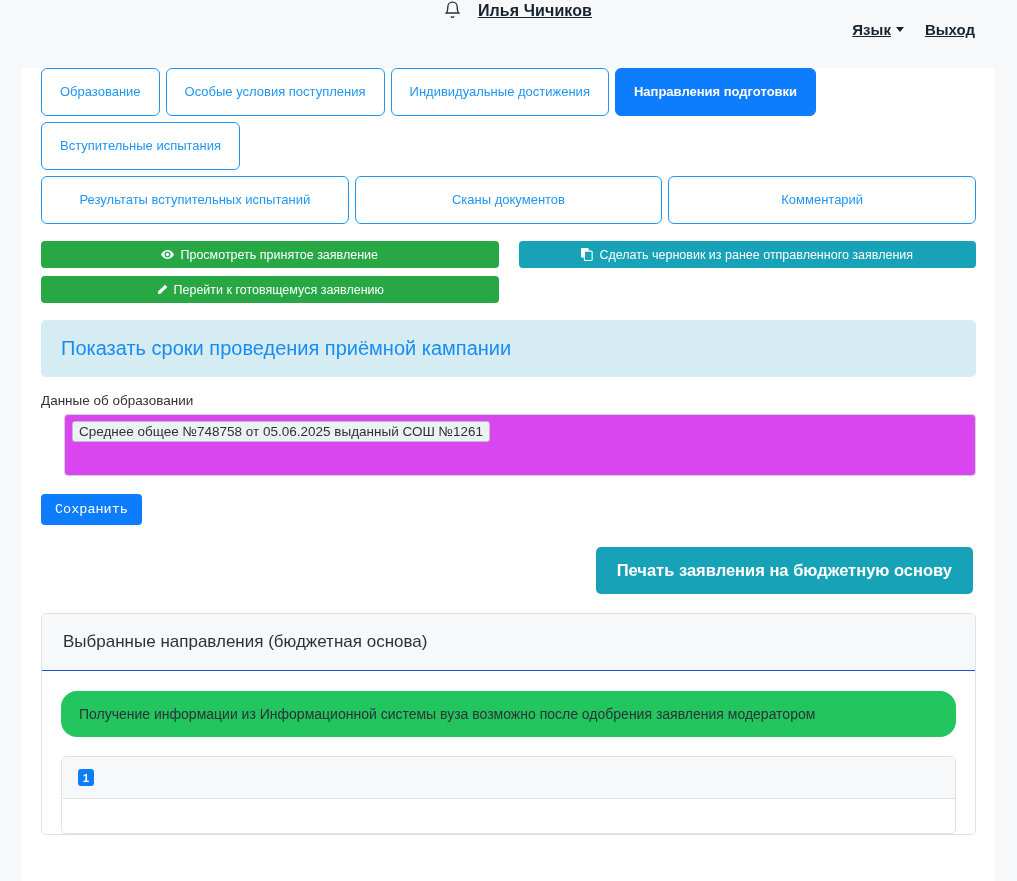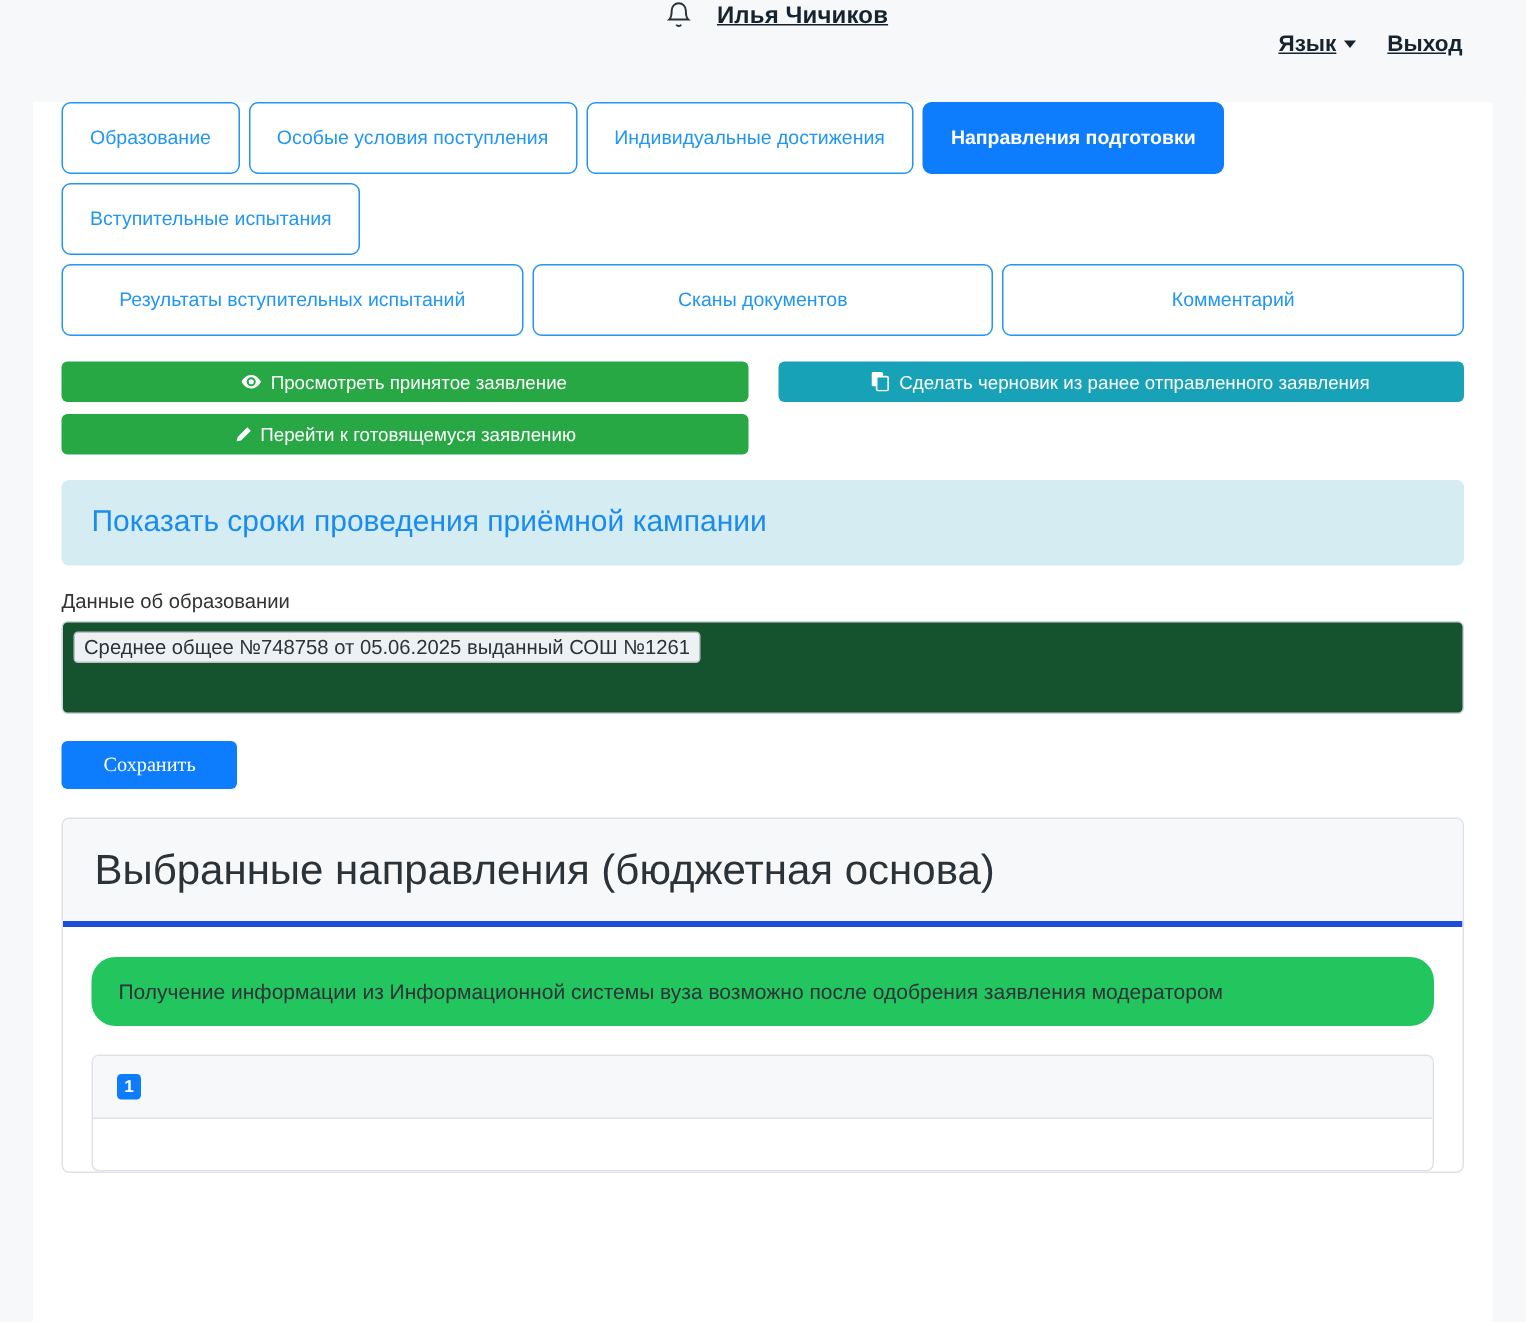--- a/index.html
+++ b/index.html
@@ -169,46 +169,47 @@
     padding: 17px 20px;
     color: #1a8cf0;
     font-size: 20px;
     cursor: pointer;
   }
 
   
   .edu-wrap { padding: 16px 19px 0 19px; }
   .edu-label { font-size: 13.5px; color: #333; margin-bottom: 6px; }
   .edu-box {
-    background: #14532d;
+    background: #d946ef;
     border: 1px solid #ced4da;
     border-radius: 4px;
     height: 62px;
     padding: 6px 7px;
+    margin-left: 23px;
   }
   .edu-chip {
     display: inline-block;
     background: #eef1f3;
     border: 1px solid #b9bfc5;
     border-radius: 3px;
     font-size: 13.5px;
     color: #2c3338;
     padding: 2px 6px;
     cursor: pointer;
   }
   .save-btn {
     margin: 18px 0 0 0;
     background: #0d7cfd;
     color: #fff;
     border: none;
     border-radius: 4px;
     font-size: 13.5px;
-    padding: 8px 28px;
-    cursor: pointer;
-    font-family: Liberation Serif, serif;
+    padding: 8px 14px;
+    cursor: pointer;
+    font-family: Liberation Mono, monospace;
   }
 
   
   .print-row {
     display: flex;
     justify-content: flex-end;
     padding: 22px 22px 0 0;
   }
   .print-btn {
     background: #17a2b8;
@@ -225,23 +226,23 @@
   
   .card {
     margin: 19px 19px 0 19px;
     border: 1px solid #dee2e6;
     border-radius: 5px;
     background: #fff;
     overflow: hidden;
   }
   .card-header {
     background: #f7f8f9;
-    border-bottom: 4px solid #1d4ed8;
+    border-bottom: 1px solid #1d4ed8;
     padding: 18px 21px;
-    font-size: 28px;
+    font-size: 17px;
     color: #2c3338;
   }
   .card-body { padding: 20px 19px 0 19px; }
   .note {
     background: #22c55e;
     border-radius: 16px;
     padding: 15px 18px;
     font-size: 14px;
     color: #2c3338;
   }
@@ -349,20 +350,23 @@
   <div class="banner">Показать сроки проведения приёмной кампании</div>
 
   <div class="edu-wrap">
     <div class="edu-label">Данные об образовании</div>
     <div class="edu-box">
       <span class="edu-chip">Среднее общее №748758 от 05.06.2025 выданный СОШ №1261</span>
     </div>
     <button class="save-btn">Сохранить</button>
   </div>
 
+  <div class="print-row">
+    <button class="print-btn">Печать заявления на бюджетную основу</button>
+  </div>
 
   <div class="card">
     <div class="card-header">Выбранные направления (бюджетная основа)</div>
     <div class="card-body">
       <div class="note">Получение информации из Информационной системы вуза возможно после одобрения заявления модератором</div>
 
       <div class="program">
         <div class="program-header">
           <span class="badge">1</span>
         </div>

